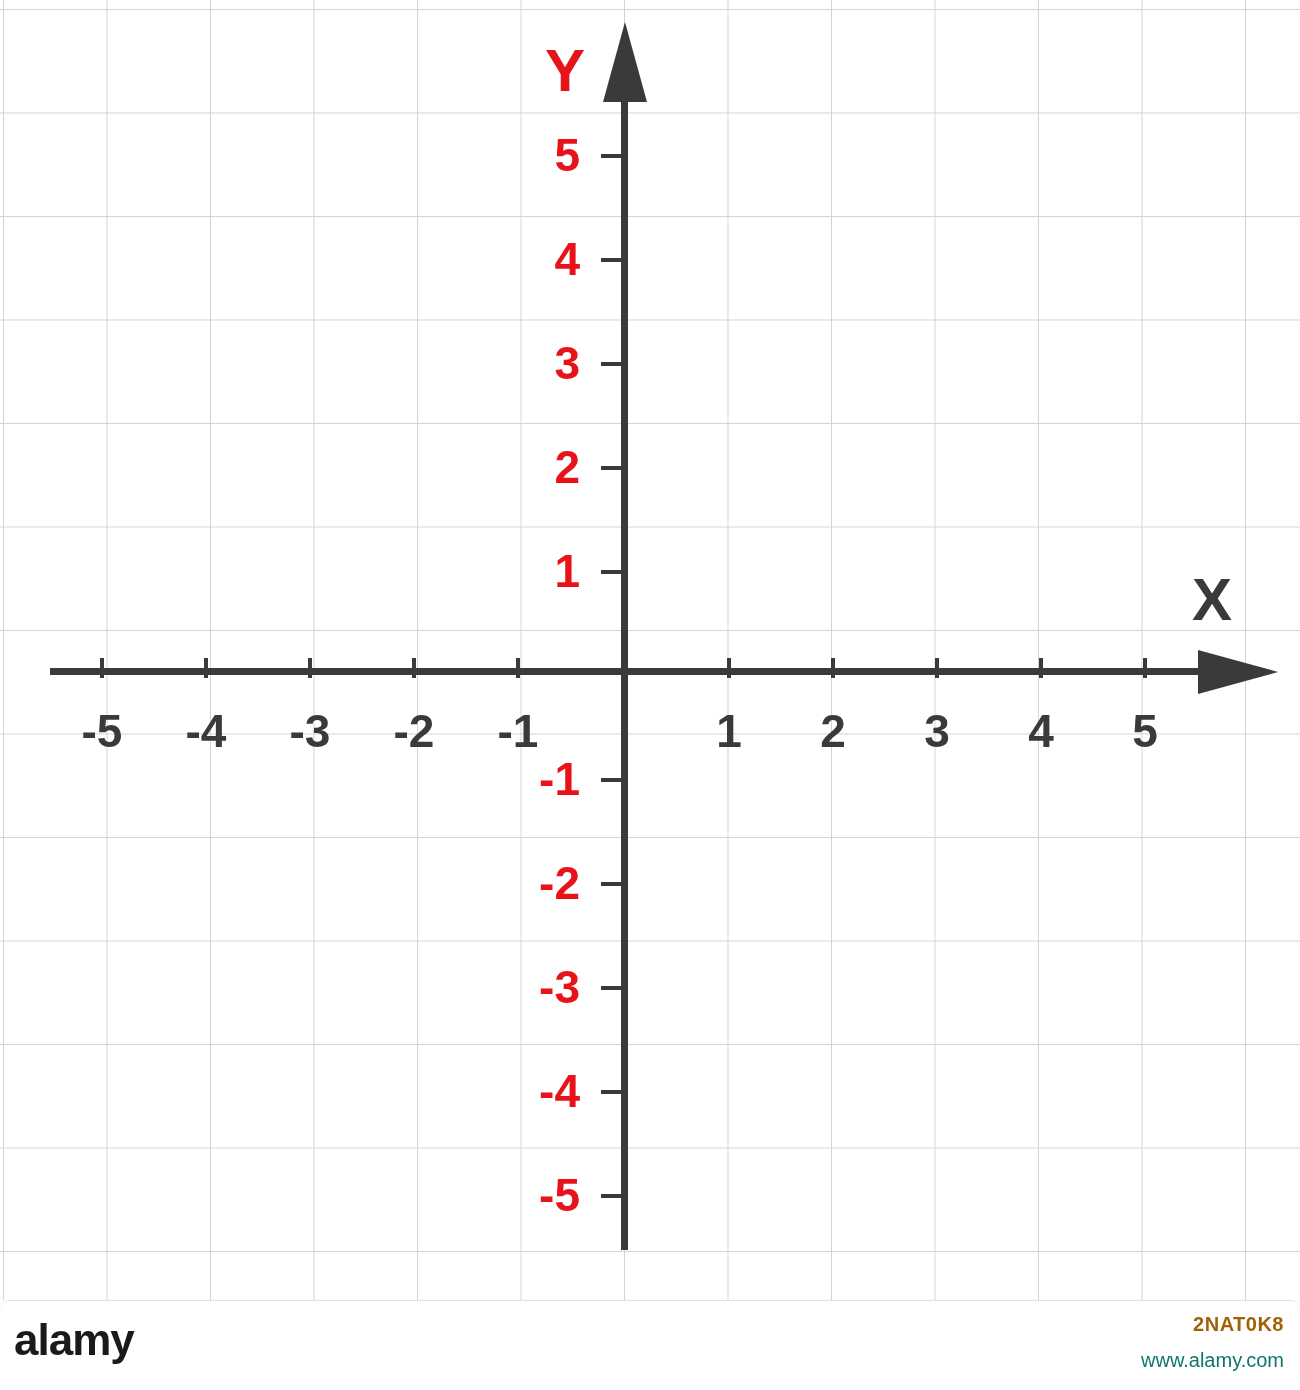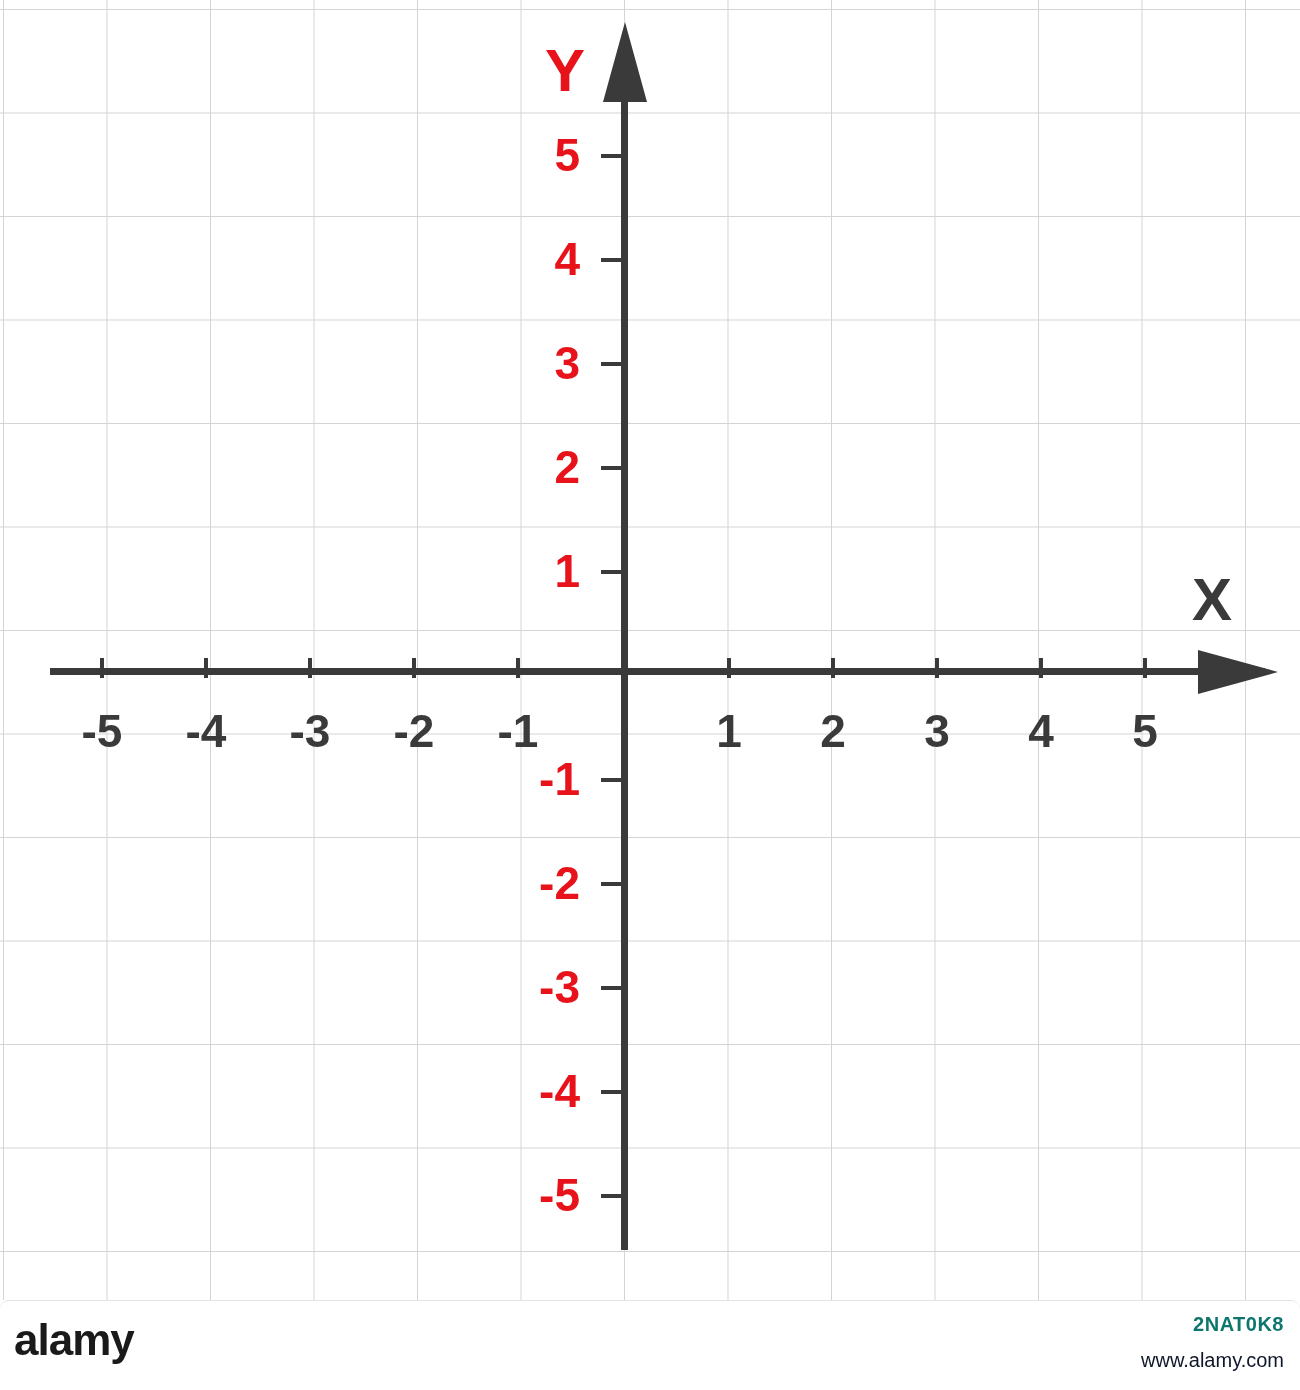--- a/index.html
+++ b/index.html
@@ -138,29 +138,29 @@
     font-weight: bold;
     color: #1a1a1a;
     letter-spacing: -1px;
   }
   #image-id {
     position: absolute;
     right: 16px;
     top: 12px;
     font-size: 20px;
     font-weight: bold;
-    color: #0f766e;
+    color: #a16207;
     letter-spacing: 0.5px;
   }
   #alamy-url {
     position: absolute;
     right: 16px;
     top: 48px;
     font-size: 20px;
-    color: #0f172a;
+    color: #0f766e;
   }
 </style>
 </head>
 <body>
 
 <div id="page">
 
   <div id="plot"></div>
 
   <div id="x-axis-line" class="axis-line"></div>

